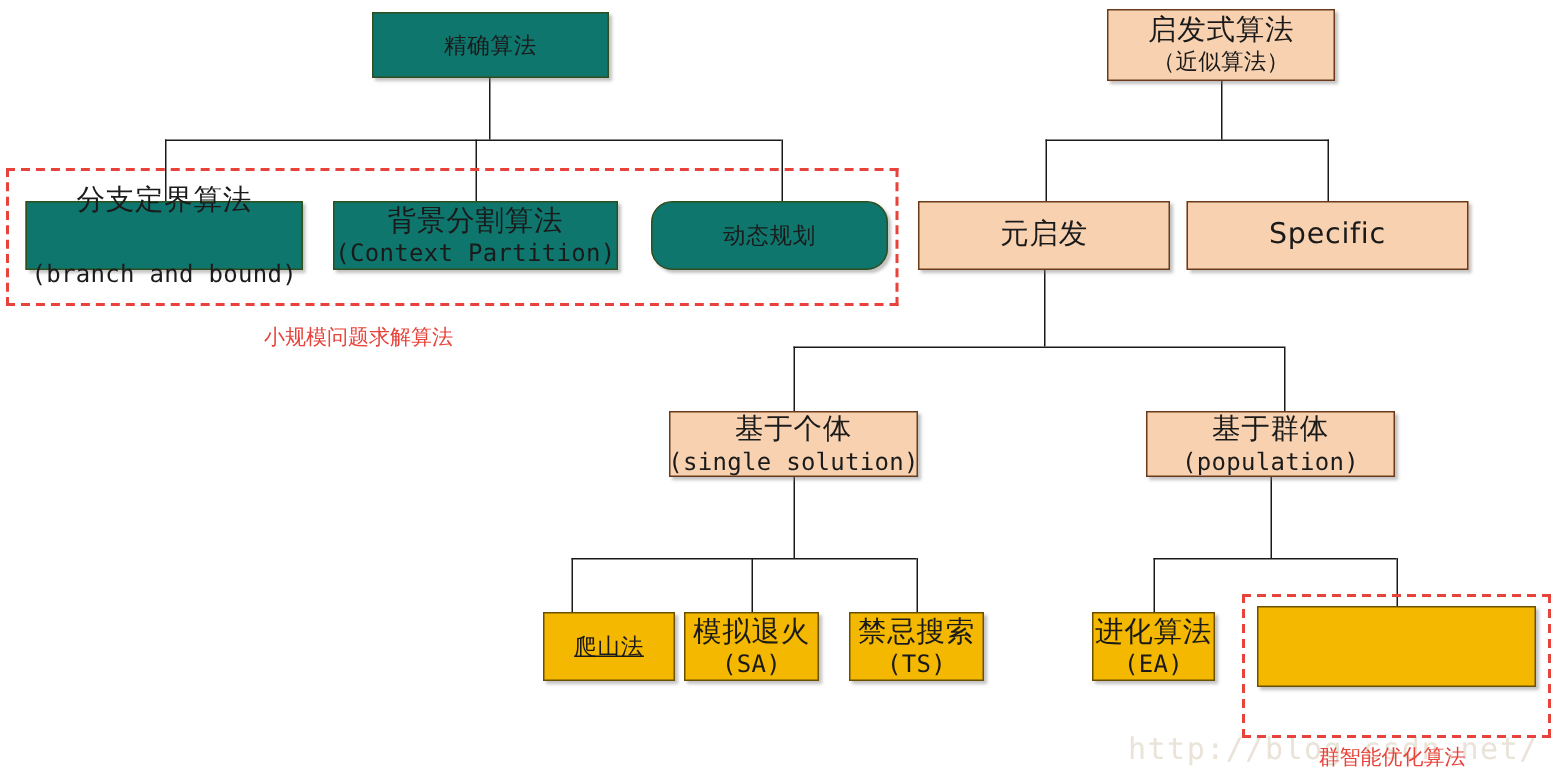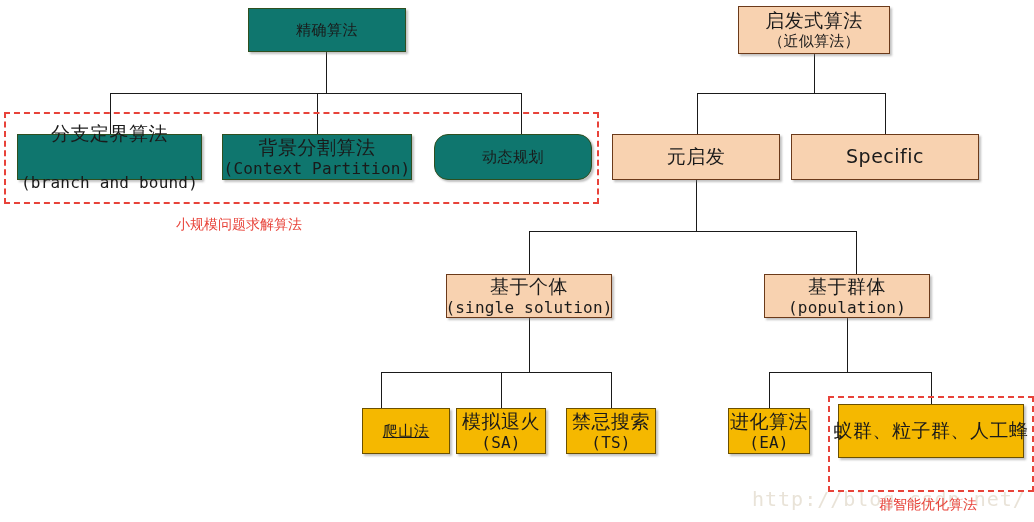--- a/index.html
+++ b/index.html
@@ -160,17 +160,16 @@
       </div>
       <div class="node amber two-line" style="left: 566px; top: 408px; width: 90px; height: 46px;">
         <div class="cn">禁忌搜索</div>
         <div class="en">(TS)</div>
       </div>
       <div class="node amber two-line" style="left: 728px; top: 408px; width: 82px; height: 46px;">
         <div class="cn">进化算法</div>
         <div class="en">(EA)</div>
       </div>
       <div class="node amber two-line" style="left: 838px; top: 404px; width: 186px; height: 54px;">
-        <div class="cn">蚁群、粒子群、人工蜂</div>
       </div>
     </div>
 
 </div>
 
 </body></html>

